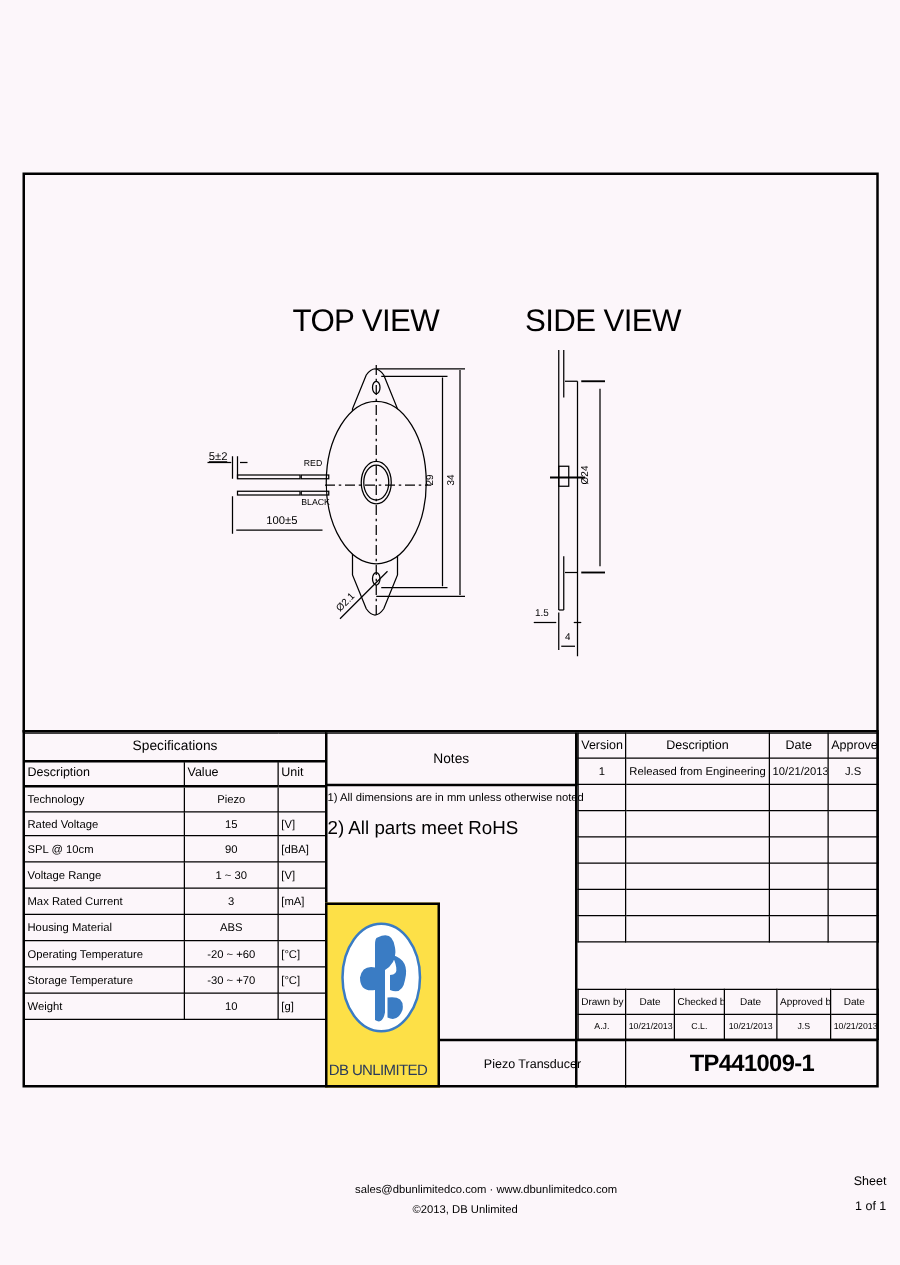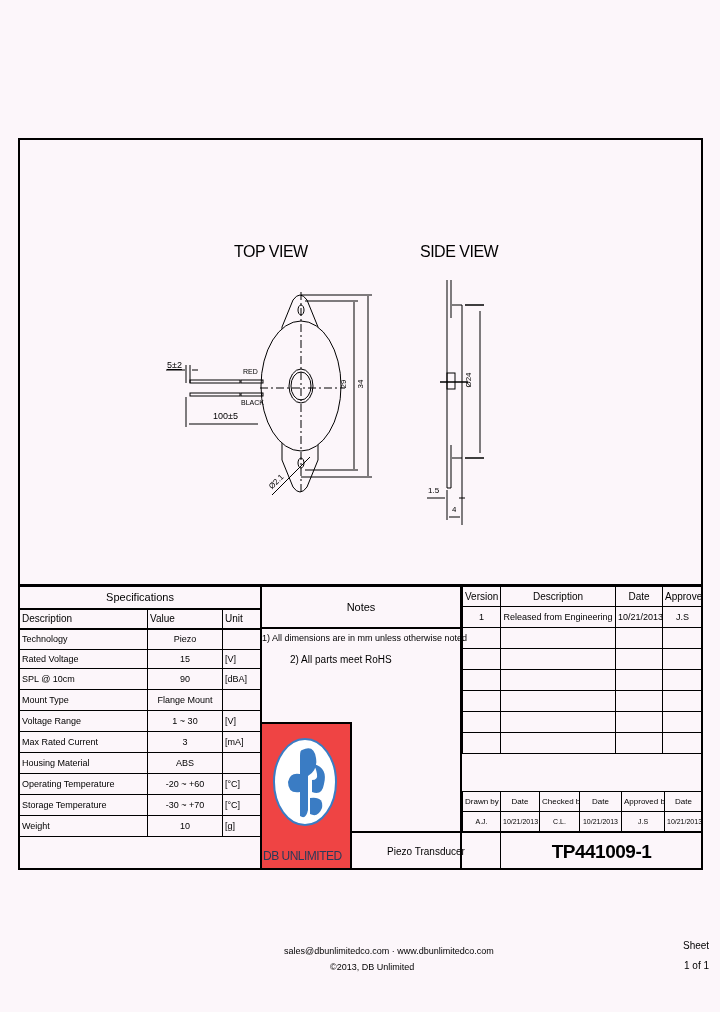--- a/index.html
+++ b/index.html
@@ -1,19 +1,19 @@
 <!DOCTYPE html>
 <html><head>
 <meta charset="utf-8">
 <style>
   html, body { margin: 0; padding: 0; }
   body { width: 720px; height: 1012px; background: #fcf6fa; position: relative; overflow: hidden; font-family: "Liberation Sans", sans-serif; color: #000; }
   .frame { position: absolute; left: 18px; top: 138px; width: 685px; height: 732px; border: 2px solid #000; box-sizing: border-box; }
   .abs { position: absolute; }
-  .view-title { position: absolute; font-size: 16px; letter-spacing: -0.5px; font-family: "Liberation Sans", sans-serif; }
+  .view-title { position: absolute; font-size: 25px; letter-spacing: -0.5px; font-family: "Liberation Sans", sans-serif; }
   .drawing { position: absolute; left: 0; top: 0; }
   .t { position: absolute; font-family: "Liberation Sans", sans-serif; font-size: 9px; white-space: nowrap; overflow: hidden; line-height: 1; }
   table.grid { border-collapse: collapse; position: absolute; table-layout: fixed; }
   table.grid td { border: 1px solid #000; padding: 0 2px; font-size: 9px; white-space: nowrap; overflow: hidden; font-family: "Liberation Sans Narrow", "Liberation Sans", sans-serif; }
   .specs td.c { text-align: center; }
   .hdr { font-size: 11px !important; text-align: center; }
   .sub { font-size: 10px !important; }
   .thick-b { border-bottom: 2px solid #000 !important; }
   .footer-text { position: absolute; font-size: 9px; white-space: nowrap; }
 </style>
@@ -119,25 +119,20 @@
         <td>Rated Voltage</td>
         <td class="c">15</td>
         <td>[V]</td>
       </tr>
   <tr style="height:21px;">
         <td>SPL @ 10cm</td>
         <td class="c">90</td>
         <td>[dBA]</td>
       </tr>
   <tr style="height:21px;">
-        <td>Mount Type</td>
-        <td class="c">Flange Mount</td>
-        <td></td>
-      </tr>
-  <tr style="height:21px;">
         <td>Voltage Range</td>
         <td class="c">1 ~ 30</td>
         <td>[V]</td>
       </tr>
   <tr style="height:21px;">
         <td>Max Rated Current</td>
         <td class="c">3</td>
         <td>[mA]</td>
       </tr>
   <tr style="height:21px;">
@@ -158,21 +153,21 @@
   <tr style="height:21px;">
         <td>Weight</td>
         <td class="c">10</td>
         <td>[g]</td>
       </tr>
 </tbody>
   </table>
 
 <div class="abs" style="left:260px; top:586px; width:202px; height:43px; border:1px solid #000; border-bottom:2px solid #000; box-sizing:border-box; display:flex; align-items:center; justify-content:center; font-size:11px;">Notes</div>
 <div class="t" style="left:262px; top:634px; font-size:9px;">1) All dimensions are in mm unless otherwise noted</div>
-<div class="t" style="left:262px; top:655px; font-size:10px;padding-left:28px;">2) All parts meet RoHS</div>
+<div class="t" style="left:262px; top:655px; font-size:15px;">2) All parts meet RoHS</div>
 <div class="abs" style="left:260px; top:586px; width:202px; height:284px; border-left:2px solid #000; border-right:2px solid #000; box-sizing:border-box;"></div>
 
 <table class="grid" style="left:462px; top:586px; width:240px;">
   <colgroup>
       <col style="width:38px">
       <col style="width:115px">
       <col style="width:47px">
       <col style="width:40px">
     </colgroup>
   <tbody>
@@ -249,21 +244,21 @@
     <td style="text-align:center; font-size:7px;">A.J.</td>
     <td style="text-align:center; font-size:7px;">10/21/2013</td>
     <td style="text-align:center; font-size:7px;">C.L.</td>
     <td style="text-align:center; font-size:7px;">10/21/2013</td>
     <td style="text-align:center; font-size:7px;">J.S</td>
     <td style="text-align:center; font-size:7px;">10/21/2013</td>
   </tr>
 </tbody>
   </table>
 
-<div class="abs" style="left:260px; top:722px; width:92px; height:148px; border:2px solid #000; box-sizing:border-box; background:#ef4444;">
+<div class="abs" style="left:260px; top:722px; width:92px; height:148px; border:2px solid #000; box-sizing:border-box; background:#fde047;">
   <svg width="88" height="120" style="position:absolute; left:0; top:6px;">
     <ellipse cx="43" cy="52" rx="31" ry="43" fill="#fff" stroke="#3a7cc4" stroke-width="2"></ellipse>
     <path d="M40,20 Q52,14 54,28 Q56,40 46,46 L46,80 Q44,90 38,86 L38,62 Q26,64 26,52 Q28,42 38,44 L38,26 Q38,20 40,20 Z" fill="#3a7cc4"></path>
     <path d="M52,34 Q66,38 62,54 Q60,66 50,62 L50,50 Q56,50 55,44 Q54,38 52,36 Z" fill="#3a7cc4"></path>
     <path d="M48,68 Q62,66 60,78 Q56,88 48,84 Z" fill="#3a7cc4"></path>
   </svg>
   <div class="t" style="left:1px; top:126px; font-size:12px; color:#2a3a5a; letter-spacing:-0.5px;">DB UNLIMITED</div>
 </div>
 
 <div class="abs" style="left:352px; top:831px; width:148px; height:39px; border-top:2px solid #000; box-sizing:border-box; display:flex; align-items:center; justify-content:center; font-size:10px;">Piezo Transducer</div>

